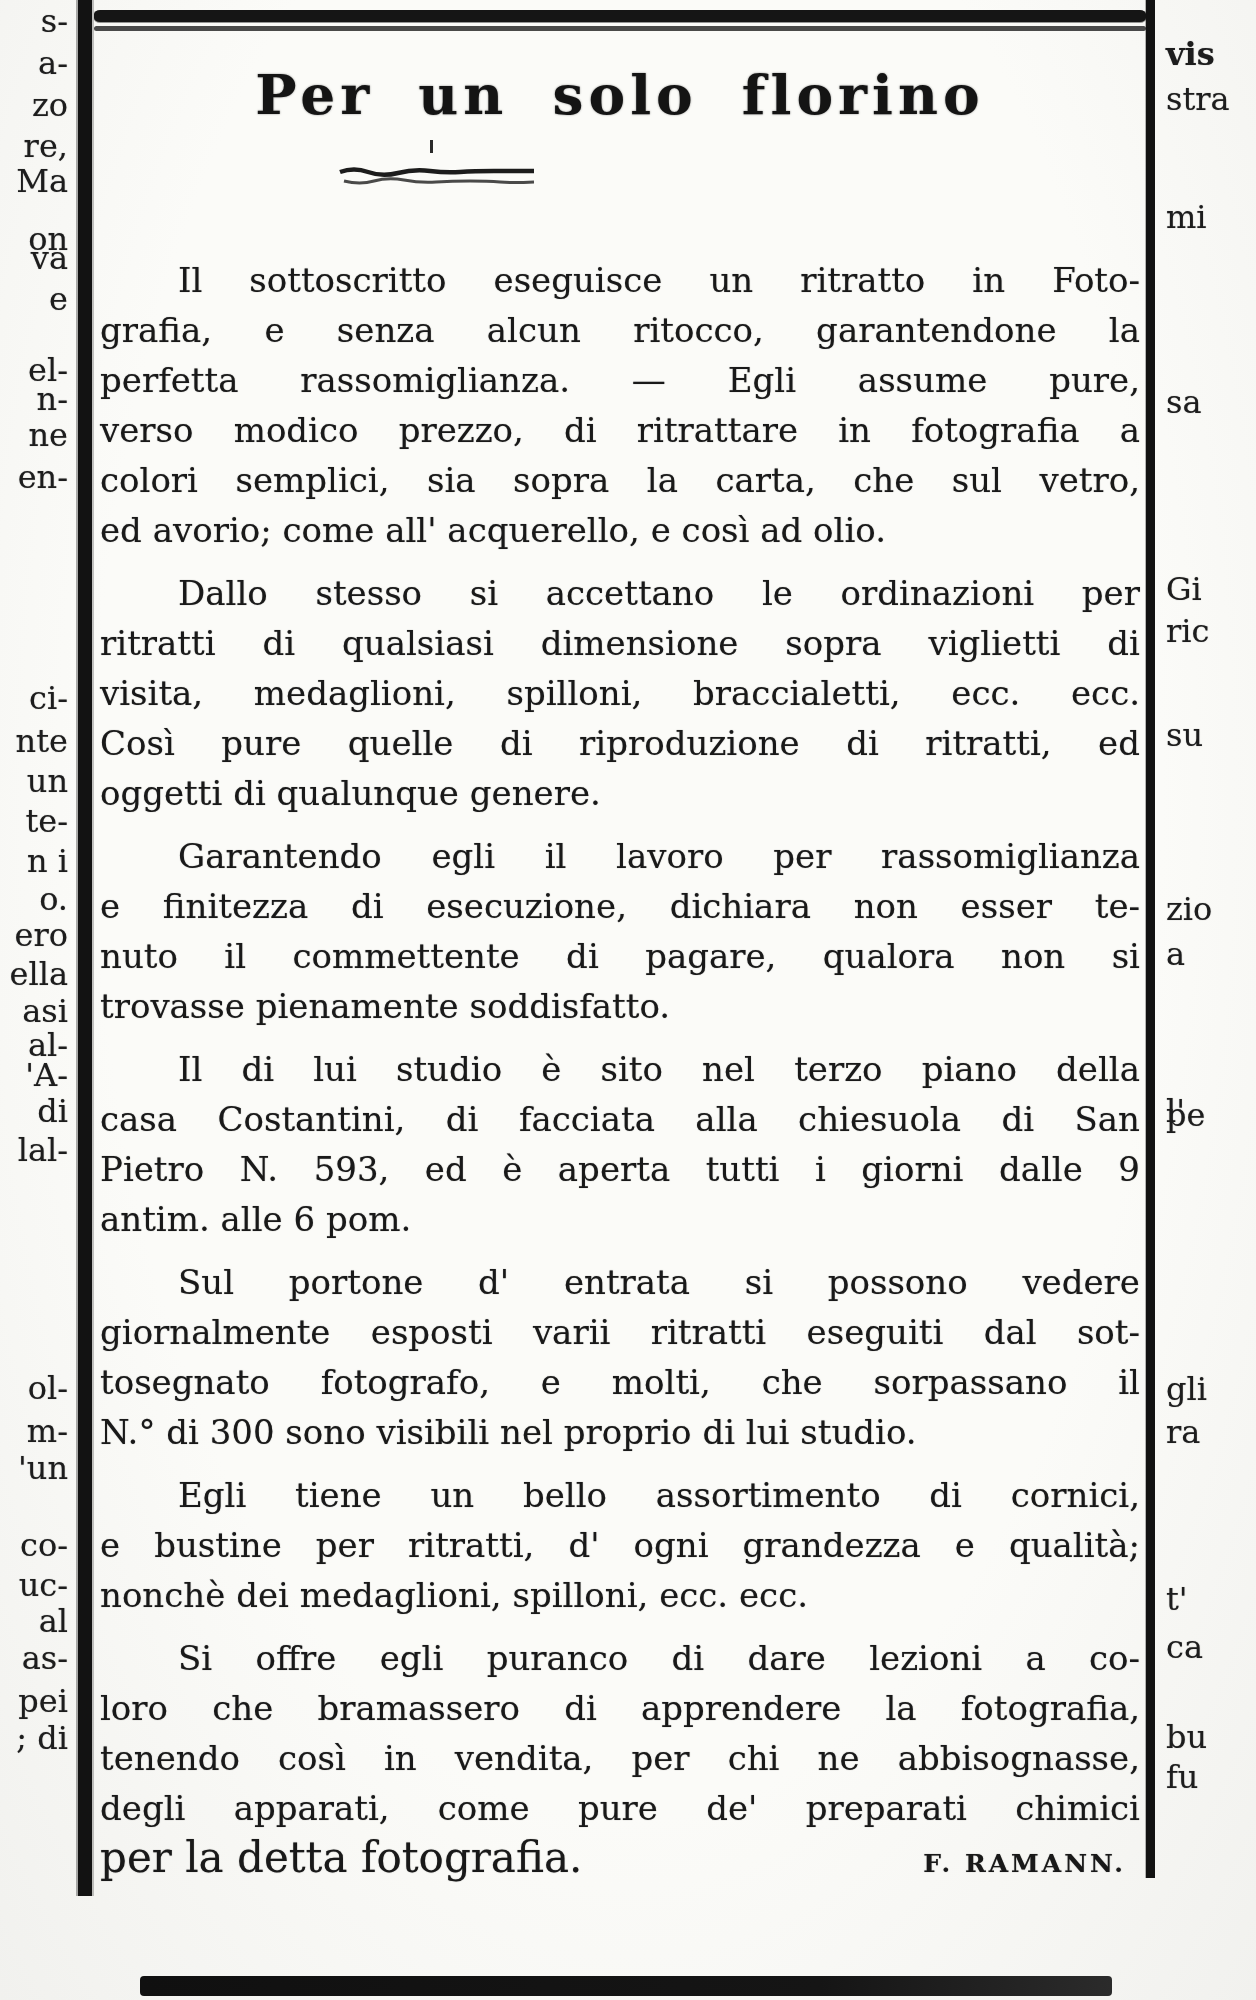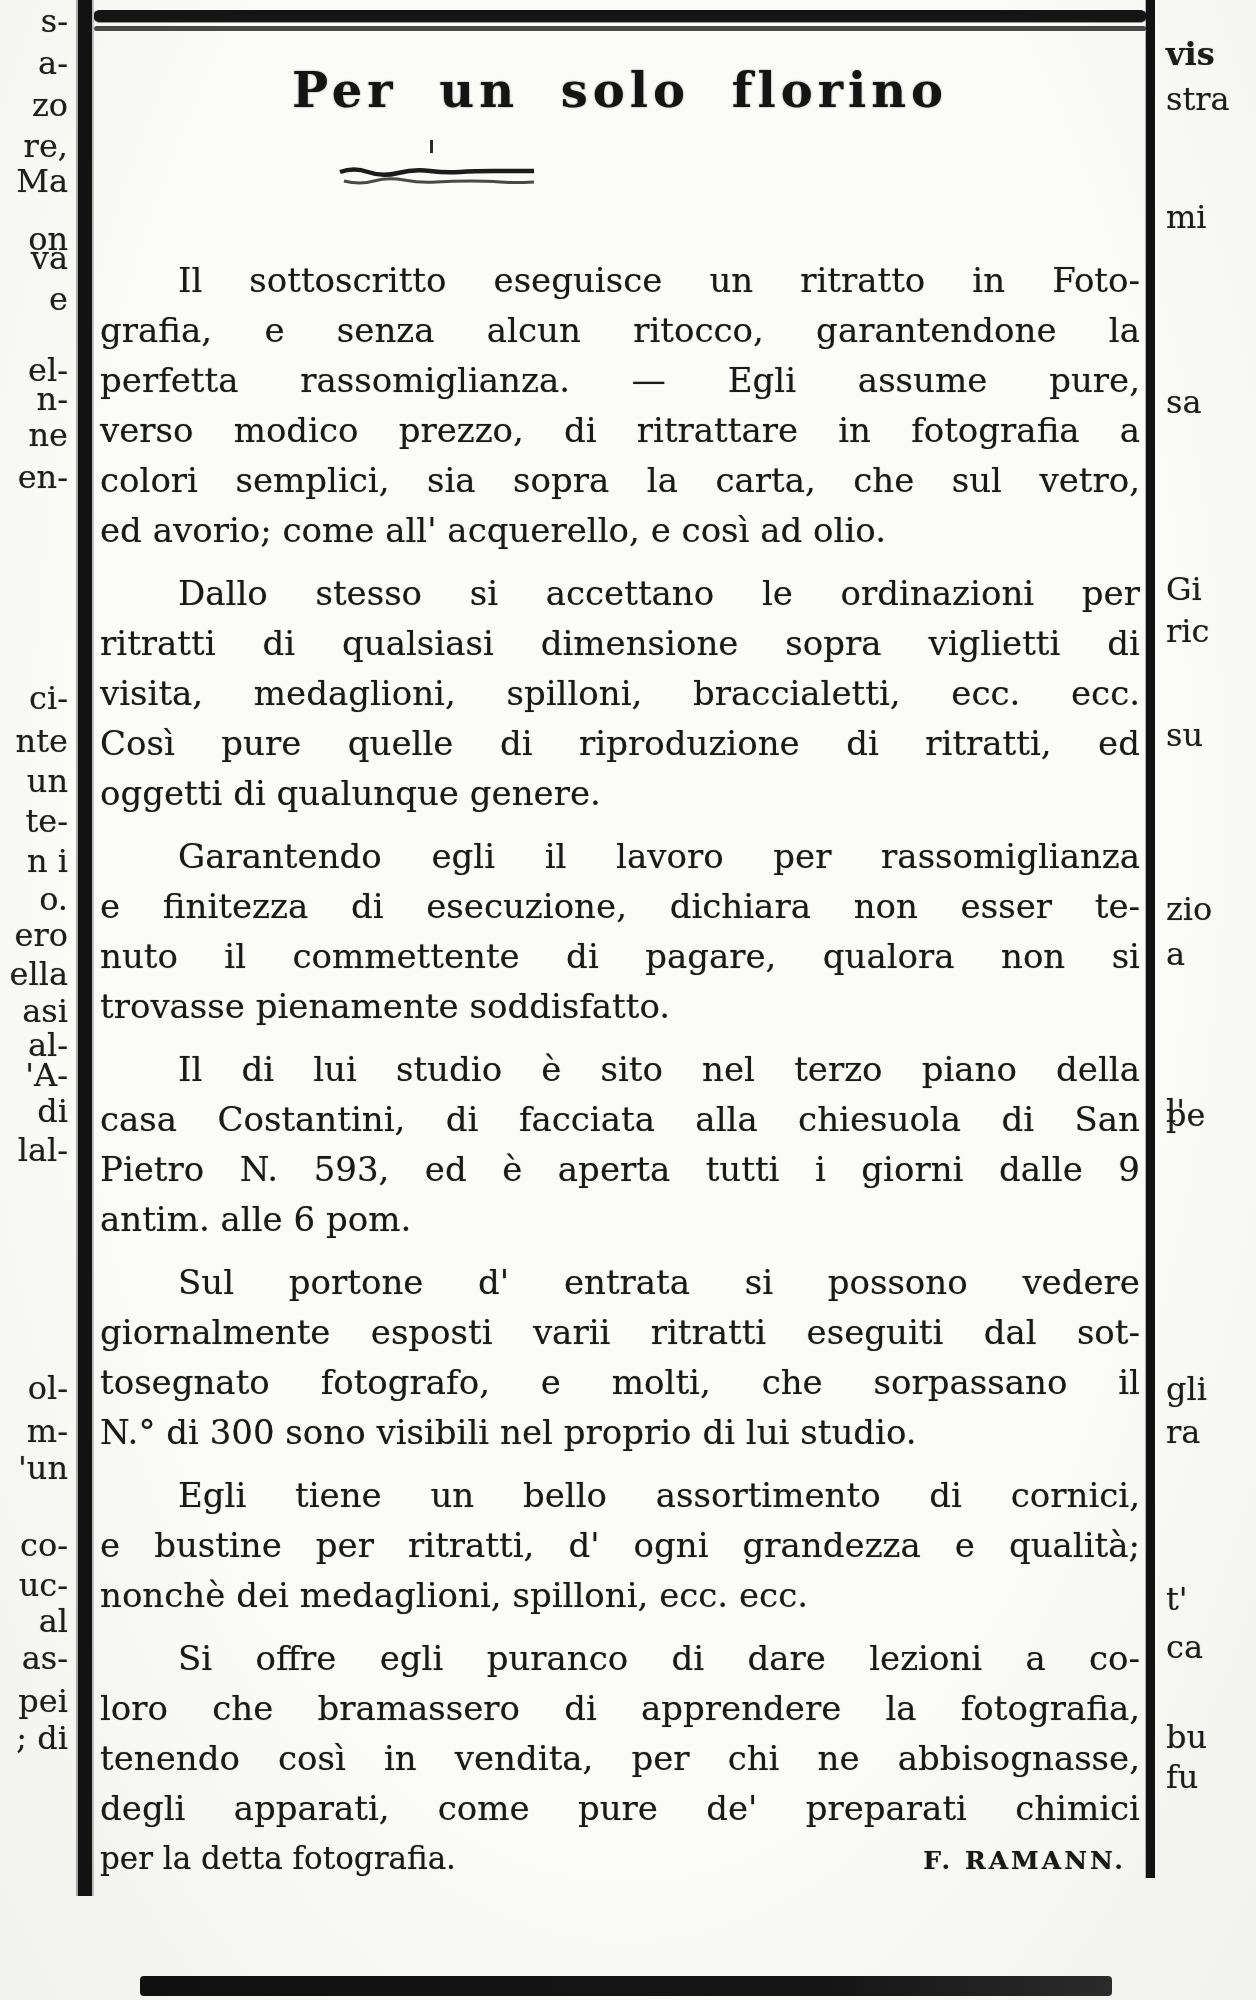--- a/index.html
+++ b/index.html
@@ -27,40 +27,40 @@
   #right-col .fragment:first-child{font-weight:bold;}
   
   .main-col{position:absolute;left:100px;top:0;width:1040px;height:2000px;}
   .top-rule{position:absolute;left:-6px;top:10px;width:1052px;}
   .top-rule .tr1{height:12px;background:#151515;border-radius:6px/4px;
     box-shadow:0 1px 0 rgba(0,0,0,.4);}
   .top-rule .tr2{height:5px;margin-top:4px;background:#2a2a2a;border-radius:3px;
     opacity:.85;}
   .ad-title{
     position:absolute;left:0;top:62px;width:100%;margin:0;
-    text-align:center;font-size:48px;font-weight:bold;
+    text-align:center;font-size:55px;font-weight:bold;
     letter-spacing:5px;word-spacing:20px;color:#141414;
     text-shadow:0 0 2px rgba(20,20,20,.5);
   }
   .divider{position:absolute;left:238px;top:140px;}
   .article{
     position:absolute;left:0;top:255px;width:1040px;
     text-shadow:0 0 1px rgba(25,25,25,.5);
   }
   .paragraph{margin:0 0 13px 0;}
   .paragraph .line{
     height:50px;line-height:50px;font-size:34px;
     text-align:justify;text-align-last:justify;
     overflow:visible;white-space:nowrap;
   }
   .paragraph .line.end{text-align-last:left;white-space:normal;}
   .paragraph .line.first{text-indent:78px;}
   .sig-line{display:flex;justify-content:space-between;align-items:baseline;
     height:50px;line-height:50px;}
-  .sig-line .body-text{font-size:31px;}
+  .sig-line .body-text{font-size:42px;}
   .sig-line .sig{font-size:25px;font-weight:bold;letter-spacing:3px;
     padding-right:14px;}
   .bottom-bar{position:absolute;left:140px;top:1976px;width:972px;height:20px;
     background:linear-gradient(90deg,#101010 0%,#151515 70%,#2b2b2b 100%);
     border-radius:4px;}
 </style>
 </head>
 <body>
 
 <div class="page">

